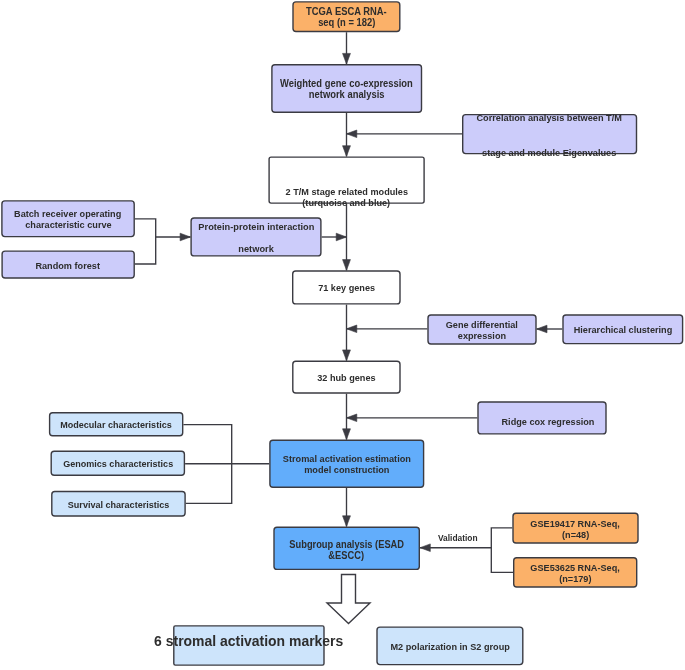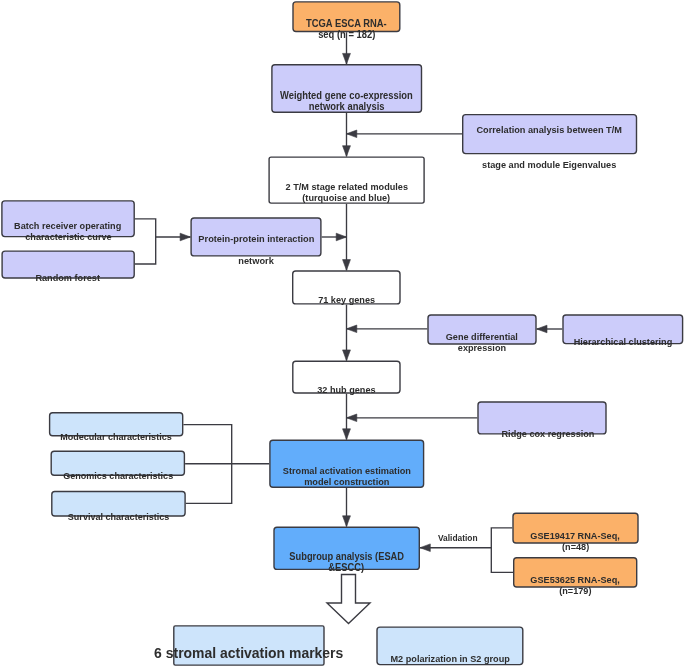--- a/index.html
+++ b/index.html
@@ -2,21 +2,21 @@
 <html><head>
 <meta charset="utf-8">
 <title>Flowchart</title>
 <style>
   html,body{margin:0;padding:0;background:#ffffff;}
   body{width:685px;height:670px;font-family:"Liberation Sans",sans-serif;overflow:hidden;}
   #stage{position:relative;width:685px;height:670px;background:#ffffff;}
   #boxes,#edges{position:absolute;left:0;top:0;pointer-events:none;}
   .node{position:absolute;box-sizing:border-box;
         display:flex;flex-direction:column;align-items:center;justify-content:center;
-        text-align:center;font-weight:bold;color:#2d2d2d;margin-top:12px;}
+        text-align:center;font-weight:bold;color:#2d2d2d;}
   .node .ln{display:block;white-space:nowrap;transform-origin:center center;}
   .edge-label{position:absolute;font-weight:bold;color:#2d2d2d;white-space:nowrap;}
 </style>
 </head>
 <body>
 <div id="stage">
   <svg id="boxes" width="685" height="670" viewBox="0 0 685 670">
       <rect x="293" y="1.9" width="106.8" height="29.6" rx="3" ry="3" fill="#fbb169" stroke="#3b3b42" stroke-width="1.4"></rect>
       <rect x="271.9" y="64.8" width="149.6" height="47.4" rx="3" ry="3" fill="#ccccfa" stroke="#3b3b42" stroke-width="1.4"></rect>
       <rect x="462.7" y="114.60000000000001" width="173.79999999999998" height="39" rx="3" ry="3" fill="#ccccfa" stroke="#3b3b42" stroke-width="1.4"></rect>
@@ -112,21 +112,21 @@
         <span class="ln" style="transform: scaleX(0.93);">seq (n = 182)</span>
       </div>
     <div class="node" style="left: 271.2px; top: 64.1px; width: 151px; height: 48.8px; color: rgb(45, 45, 45); font-size: 10.11px; line-height: 10.8px; padding-top: 2.9px;">
         <span class="ln" style="transform: scaleX(0.93);">Weighted gene co-expression</span>
         <span class="ln" style="transform: scaleX(0.93);">network analysis</span>
       </div>
     <div class="node" style="left: 462px; top: 113.9px; width: 175.2px; height: 40.4px; color: rgb(45, 45, 45); font-size: 9.89px; line-height: 10.9px; padding-top: 2.9px; gap: 24px;">
         <span class="ln" style="transform: scaleX(0.93);">Correlation analysis between T/M</span>
         <span class="ln" style="transform: scaleX(0.93);">stage and module Eigenvalues</span>
       </div>
-    <div class="node" style="left: 268.4px; top: 156px; width: 156.4px; height: 47.4px; color: rgb(45, 45, 45); font-size: 9.84px; line-height: 10.9px; padding-top: 2.9px;">
+    <div class="node" style="left: 268.4px; top: 173px; width: 156.4px; height: 47.4px; color: rgb(45, 45, 45); font-size: 9.84px; line-height: 10.9px; padding-top: 2.9px;">
         <span class="ln" style="transform: scaleX(0.93);">2 T/M stage related modules</span>
         <span class="ln" style="transform: scaleX(0.93);">(turquoise and blue)</span>
       </div>
     <div class="node" style="left: 1.2px; top: 200.2px; width: 133.7px; height: 37.1px; color: rgb(45, 45, 45); font-size: 9.84px; line-height: 10.9px; padding-top: 2.9px;">
         <span class="ln" style="transform: scaleX(0.93);">Batch receiver operating</span>
         <span class="ln" style="transform: scaleX(0.93);">characteristic curve</span>
       </div>
     <div class="node" style="left: 1.4px; top: 250.4px; width: 133.5px; height: 28.3px; color: rgb(45, 45, 45); font-size: 9.84px; line-height: 10.9px; padding-top: 2.9px;">
         <span class="ln" style="transform: scaleX(0.93);">Random forest</span>
       </div>

